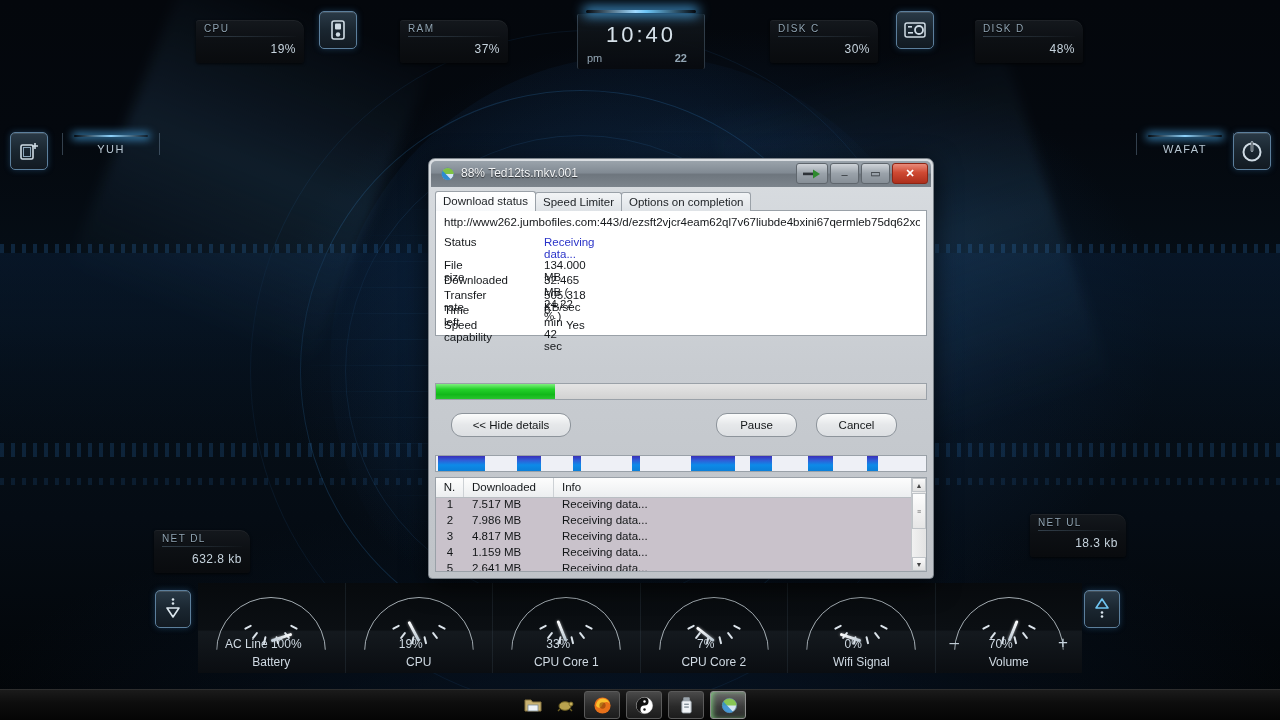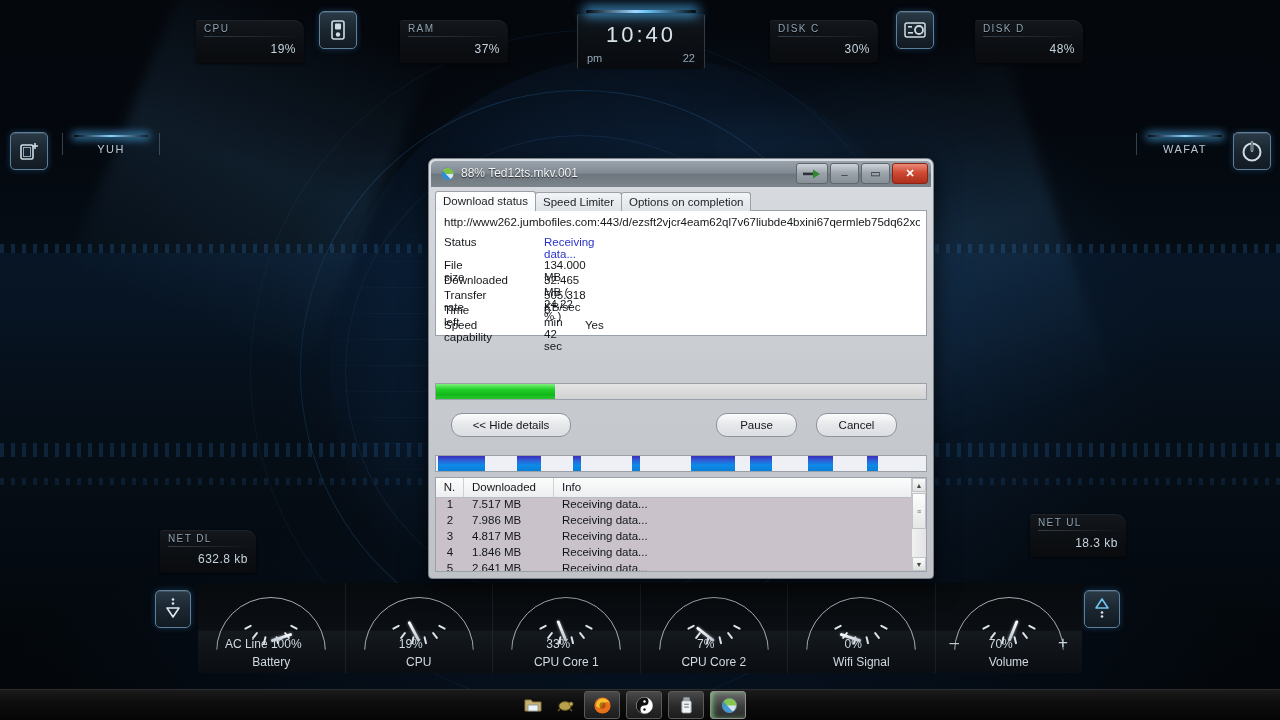--- a/index.html
+++ b/index.html
@@ -99,21 +99,21 @@
   #clock .glow{
     position:absolute;left:8px;right:8px;top:-4px;height:3px;border-radius:3px;
     background:linear-gradient(90deg,rgba(60,170,240,0) 0%,#9ed9ff 45%,#6cc4f5 55%,rgba(60,170,240,0) 100%);
     box-shadow:0 0 12px 3px rgba(80,185,255,.85);
   }
   #clock .time{
     text-align:center;margin-top:8px;font-size:22px;letter-spacing:3px;color:#d7e2ea;
     font-family:"Liberation Sans", sans-serif;
   }
   #clock .ampm{position:absolute;left:9px;bottom:5px;font-size:11px;color:#93a6b4;}
-  #clock .date{position:absolute;right:9px;bottom:5px;font-size:11px;color:#93a6b4;}
+  #clock .date{position:absolute;right:17px;bottom:5px;font-size:11px;color:#93a6b4;font-weight:bold;}
 
   
   .nameplate{position:absolute;width:98px;text-align:center;}
   .nameplate .bar{
     height:2px;margin:0 12px 6px 12px;border-radius:2px;
     background:linear-gradient(90deg,rgba(60,170,240,0),#8ed2fb,rgba(60,170,240,0));
     box-shadow:0 0 9px 2px rgba(80,185,255,.8);
   }
   .nameplate .txt{font-size:11px;color:#b7c6d2;letter-spacing:1.5px;}
   .nameplate .side{position:absolute;top:-2px;width:1px;height:22px;background:rgba(140,170,195,.35);}
@@ -384,21 +384,21 @@
 </div>
 
 <div class="sqbtn" style="position:absolute;left:1233px;top:132px;">
   <svg width="24" height="24" viewBox="0 0 24 24">
     <circle cx="12" cy="13" r="8.5" fill="none" stroke="#cfdbe4" stroke-width="2"></circle>
     <path d="M12 3.5v8" stroke="#cfdbe4" stroke-width="2.6" stroke-linecap="round"></path>
     <path d="M12 3.5v8" stroke="#0e141a" stroke-width="1" stroke-linecap="round"></path>
   </svg>
 </div>
 
-<div class="gadget" style="left:160px;top:530px;">
+<div class="gadget" style="left:154px;top:530px;">
   <div class="meter" style="width:80px;">
     <div class="mlabel">NET DL</div>
     <div class="divider"></div>
     <div class="mval">632.8 kb</div>
   </div>
 </div>
 <div class="gadget" style="left:1030px;top:514px;">
   <div class="meter" style="width:80px;">
     <div class="mlabel">NET UL</div>
     <div class="divider"></div>
@@ -612,21 +612,21 @@
       <div class="frow" style="top:78px;">
         <span class="fkey">Transfer rate</span>
         <span class="fval">505.318  KB/sec</span>
       </div>
       <div class="frow" style="top:93px;">
         <span class="fkey">Time left</span>
         <span class="fval">6 min 42 sec</span>
       </div>
       <div class="frow" style="top:108px;">
         <span class="fkey">Speed capability</span>
-        <span class="fval" style="left:122px;margin-left:19px;">Yes</span>
+        <span class="fval" style="left:122px;">Yes</span>
       </div>
     </div>
 
     <div id="pbar">
       <div id="pfill" style="width: 24.22%;"></div>
     </div>
 
     <div class="btn" id="btn-hide">&lt;&lt; Hide details</div>
     <div class="btn" id="btn-pause">Pause</div>
     <div class="btn" id="btn-cancel">Cancel</div>
@@ -659,21 +659,21 @@
           <div class="c2">7.986  MB</div>
           <div class="c3">Receiving data...</div>
         </div>
         <div class="lrow">
           <div class="c1">3</div>
           <div class="c2">4.817  MB</div>
           <div class="c3">Receiving data...</div>
         </div>
         <div class="lrow">
           <div class="c1">4</div>
-          <div class="c2">1.846  MB</div>
+          <div class="c2">1.159  MB</div>
           <div class="c3">Receiving data...</div>
         </div>
         <div class="lrow">
           <div class="c1">5</div>
           <div class="c2">2.641  MB</div>
           <div class="c3">Receiving data...</div>
         </div>
 
       </div>
       <div id="lscroll">

